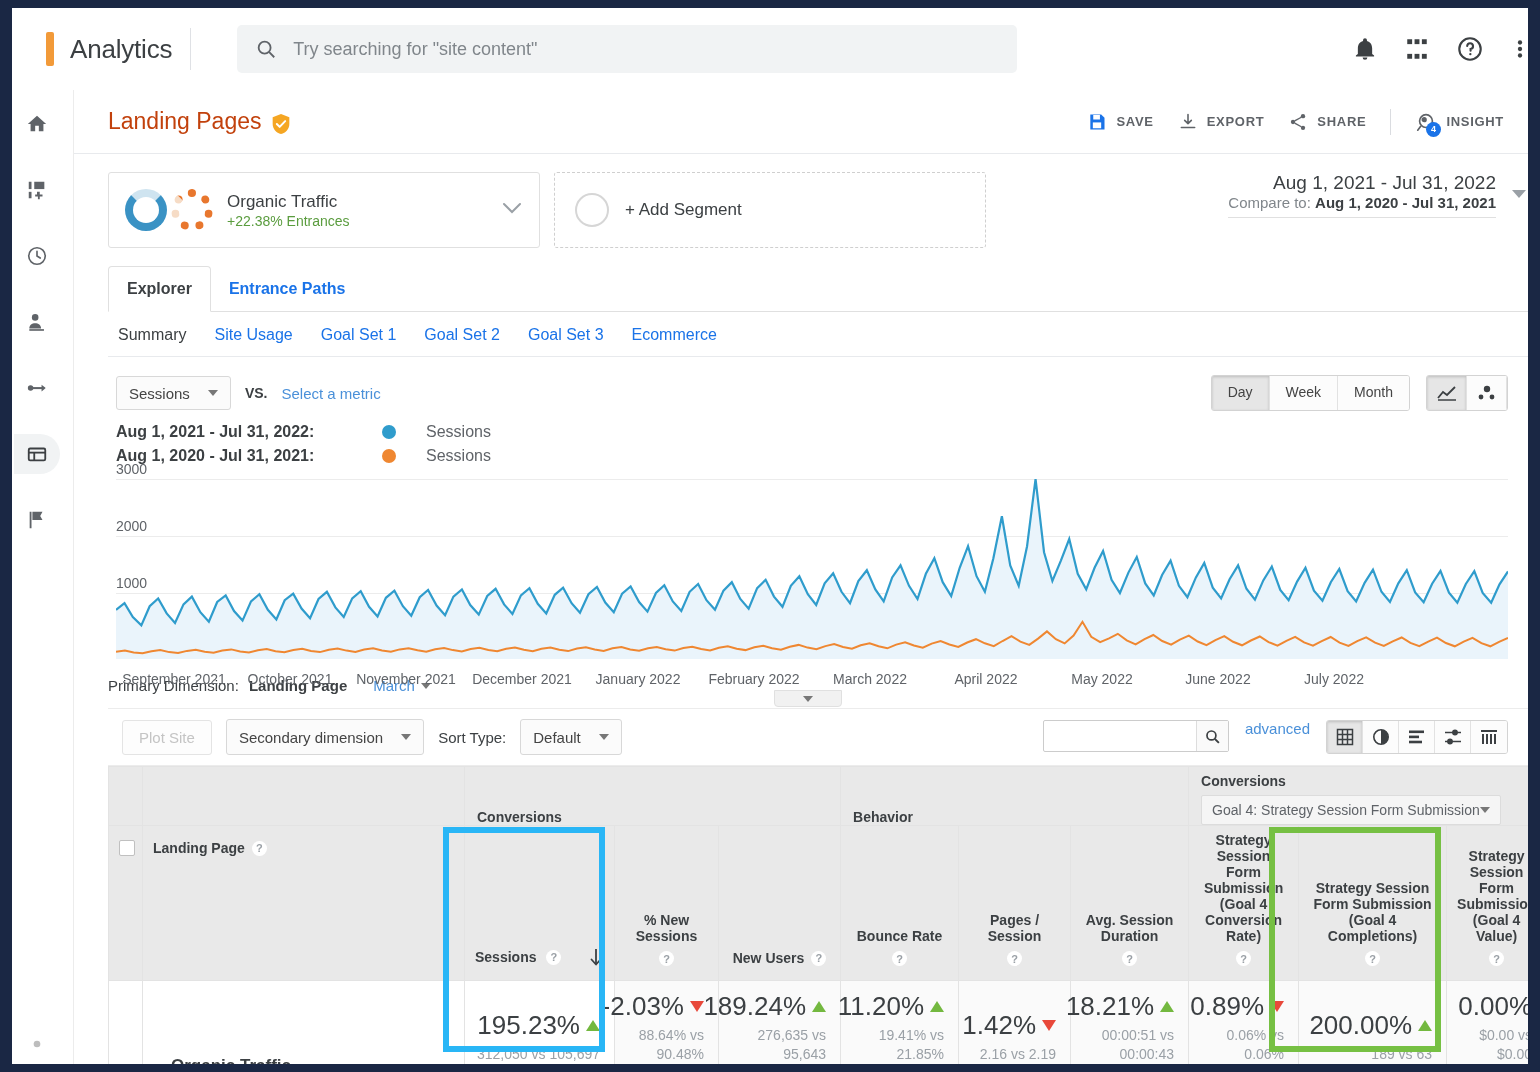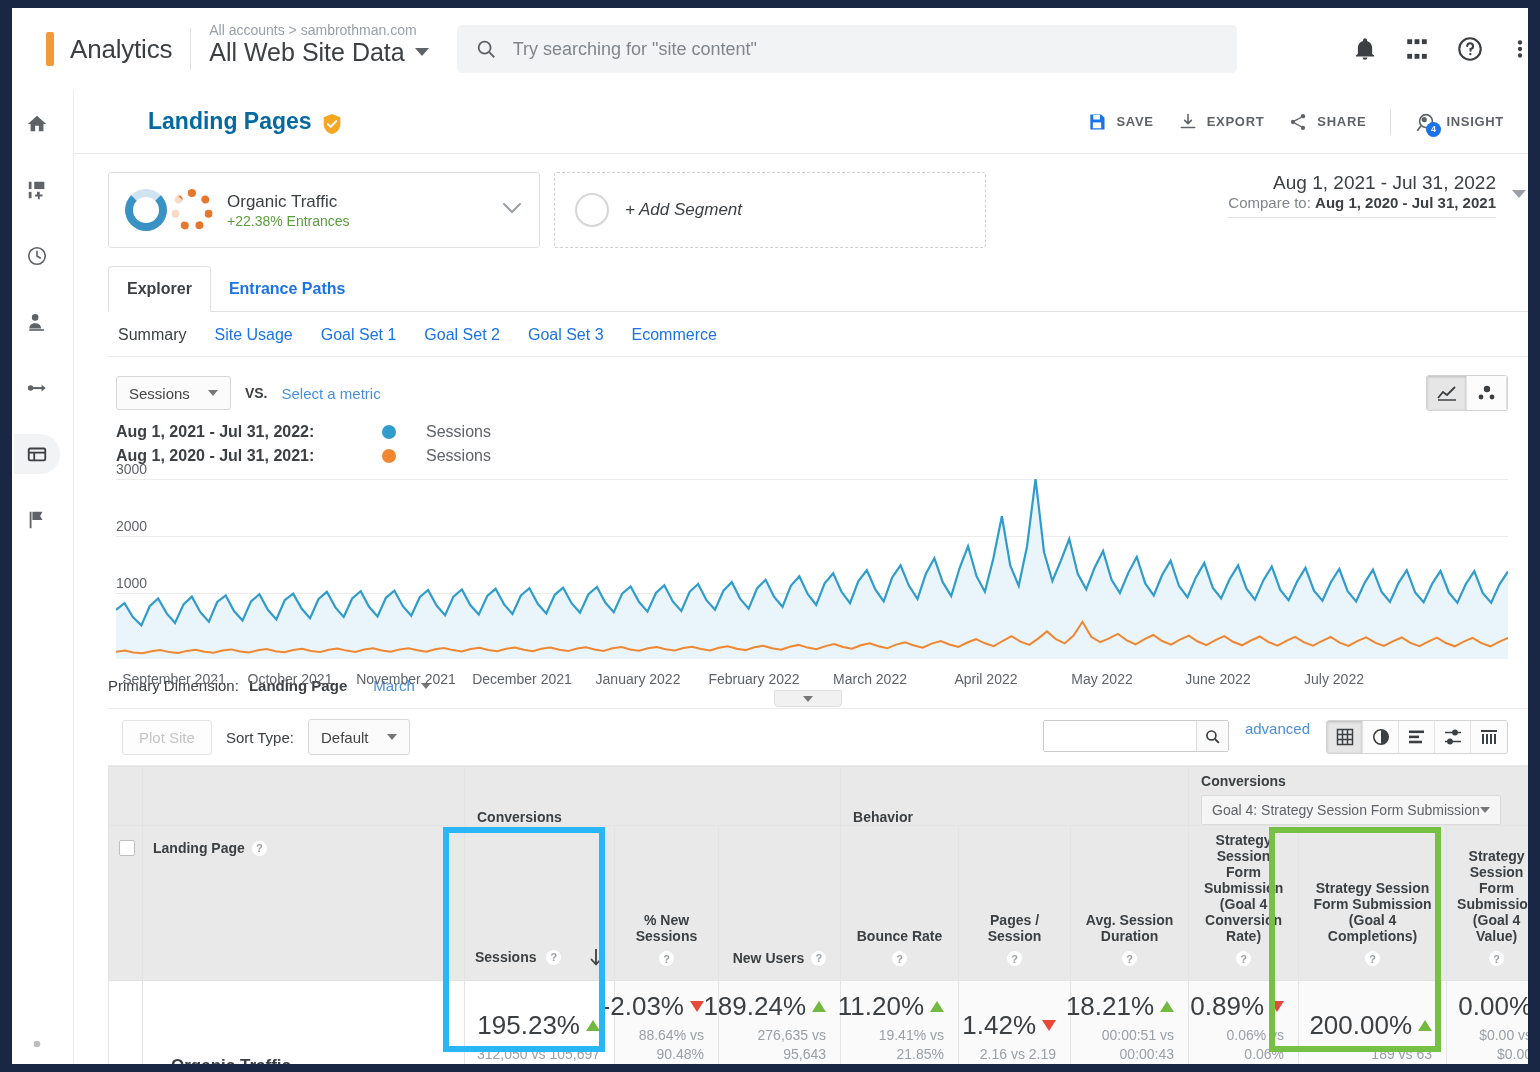--- a/index.html
+++ b/index.html
@@ -60,21 +60,21 @@
     width: 46px; height: 40px; display: flex; align-items: center; justify-content: center;
     color: #5f6368; border-radius: 0 22px 22px 0; position: relative; left: -6px;
   }
   .rail-item.active { background: #f1f3f4; }
   
   .content { position: absolute; left: 62px; top: 82px; right: 0; bottom: 0; background: #fff; }
   .page-head {
     height: 64px; display: flex; align-items: center; padding: 0 24px 0 34px;
     border-bottom: 1px solid #e8eaed;
   }
-  .page-title { font-size: 23px; color: #0369a1; font-weight: 700; margin-left: 40px; }
+  .page-title { font-size: 23px; color: #c2410c; font-weight: 400; }
   .shield {
     width: 20px; height: 22px; margin-left: 10px; position: relative; top: 2px;
   }
   .head-actions { margin-left: auto; display: flex; align-items: center; gap: 24px; }
   .ha {
     display: flex; align-items: center; gap: 9px;
     font-size: 13px; letter-spacing: .7px; color: #5f6368; font-weight: 600;
   }
   .ha-sep { width: 1px; height: 26px; background: #dadce0; }
   .badge-dot {
@@ -93,21 +93,21 @@
   .donut.blue { border: 8px solid #3a92c4; border-top-color: #cfe4f0; }
   .donut.orange { border: 8px dotted #e8772e; border-left-color: #f6dcc6; }
   .seg-name { font-size: 17px; color: #3c4043; line-height: 1.35; }
   .seg-sub { font-size: 14px; color: #5a9c3e; }
   .seg-caret { margin-left: auto; color: #9aa0a6; }
   .addseg {
     width: 432px; height: 76px; border: 1px dashed #cfcfcf; border-radius: 3px;
     display: flex; align-items: center; padding: 0 20px; gap: 16px; background: #fff;
   }
   .addseg .circ { width: 34px; height: 34px; border-radius: 50%; border: 2px solid #d6d6d6; }
-  .addseg .lbl { font-size: 17px; color: #3c4043; font-style: italic; }
+  .addseg .lbl { font-size: 17px; color: #3c4043; }
   .daterange { margin-left: auto; text-align: right; padding-right: 8px; position: relative; }
   .dr-main { font-size: 19px; color: #3c4043; }
   .dr-sub { font-size: 15px; color: #80868b; }
   .dr-sub b { color: #3c4043; font-weight: 600; }
   .dr-caret {
     position: absolute; right: -22px; top: 18px;
     width: 0; height: 0; border-left: 7px solid transparent;
     border-right: 7px solid transparent; border-top: 8px solid #9aa0a6;
   }
   .dr-underline { height: 1px; background: #e0e0e0; margin-top: 6px; }
@@ -233,27 +233,20 @@
 </style>
 </head>
 <body>
 
 <div class="frame">
 
   <div class="topbar">
     <div class="ga-logo-bar"></div>
     <div class="ga-title">Analytics</div>
     <div class="topdivider"></div>
-    <div class="acct-wrap">
-      <div class="acct-crumb">All accounts &gt; sambrothman.com</div>
-      <div class="acct-name">
-        <span>All Web Site Data</span>
-        <span class="caret-dn"></span>
-      </div>
-    </div>
     <div class="searchbox">
       <svg width="22" height="22" viewBox="0 0 24 24">
         <circle cx="10.5" cy="10.5" r="6.5" fill="none" stroke="#5f6368" stroke-width="2"></circle>
         <line x1="15.5" y1="15.5" x2="21" y2="21" stroke="#5f6368" stroke-width="2"></line>
       </svg>
       <span class="ph">Try searching for "site content"</span>
     </div>
     <div class="top-icons">
       <span class="ticon">
         <svg width="26" height="26" viewBox="0 0 24 24" fill="#3c4043">
@@ -436,20 +429,25 @@
     <div class="chartpanel">
       <div class="metricrow">
         <div class="selbox">
           <span>Sessions</span>
           <span class="mini-caret"></span>
         </div>
         <span class="vs">VS.</span>
         <span class="selmetric">Select a metric</span>
         <div class="chart-ctrl">
           <div class="seggroup">
+            <div class="segbtn on">Day</div>
+            <div class="segbtn">Week</div>
+            <div class="segbtn">Month</div>
+          </div>
+          <div class="seggroup">
             <div class="iconbtn on">
               <svg width="20" height="16" viewBox="0 0 20 16">
                 <polyline points="1,13 6,7 10,10 18,2" fill="none" stroke="#3c4043" stroke-width="1.8"></polyline>
                 <polyline points="1,15 19,15" stroke="#3c4043" stroke-width="1.4"></polyline>
               </svg>
             </div>
             <div class="iconbtn">
               <svg width="20" height="16" viewBox="0 0 20 16" fill="#3c4043">
                 <circle cx="10" cy="4" r="3.2"></circle>
                   <circle cx="4" cy="12" r="2.4"></circle>
@@ -508,20 +506,24 @@
 
     <div class="primdim">
       <span class="k">Primary Dimension:</span>
       <span class="v">Landing Page</span>
       <span class="o">March</span>
       <span class="mini-caret" style="margin-left:-4px"></span>
     </div>
 
     <div class="tabletools">
       <div class="ghostbtn">Plot Site</div>
+      <div class="tool-sel">
+        <span>Secondary dimension</span>
+        <span class="mini-caret"></span>
+      </div>
       <span class="sorttype">Sort Type:</span>
       <div class="tool-sel">
         <span>Default</span>
         <span class="mini-caret"></span>
       </div>
       <div class="tt-right">
         <div class="searchfield">
           <div class="inp"></div>
           <div class="go">
             <svg width="17" height="17" viewBox="0 0 24 24">

